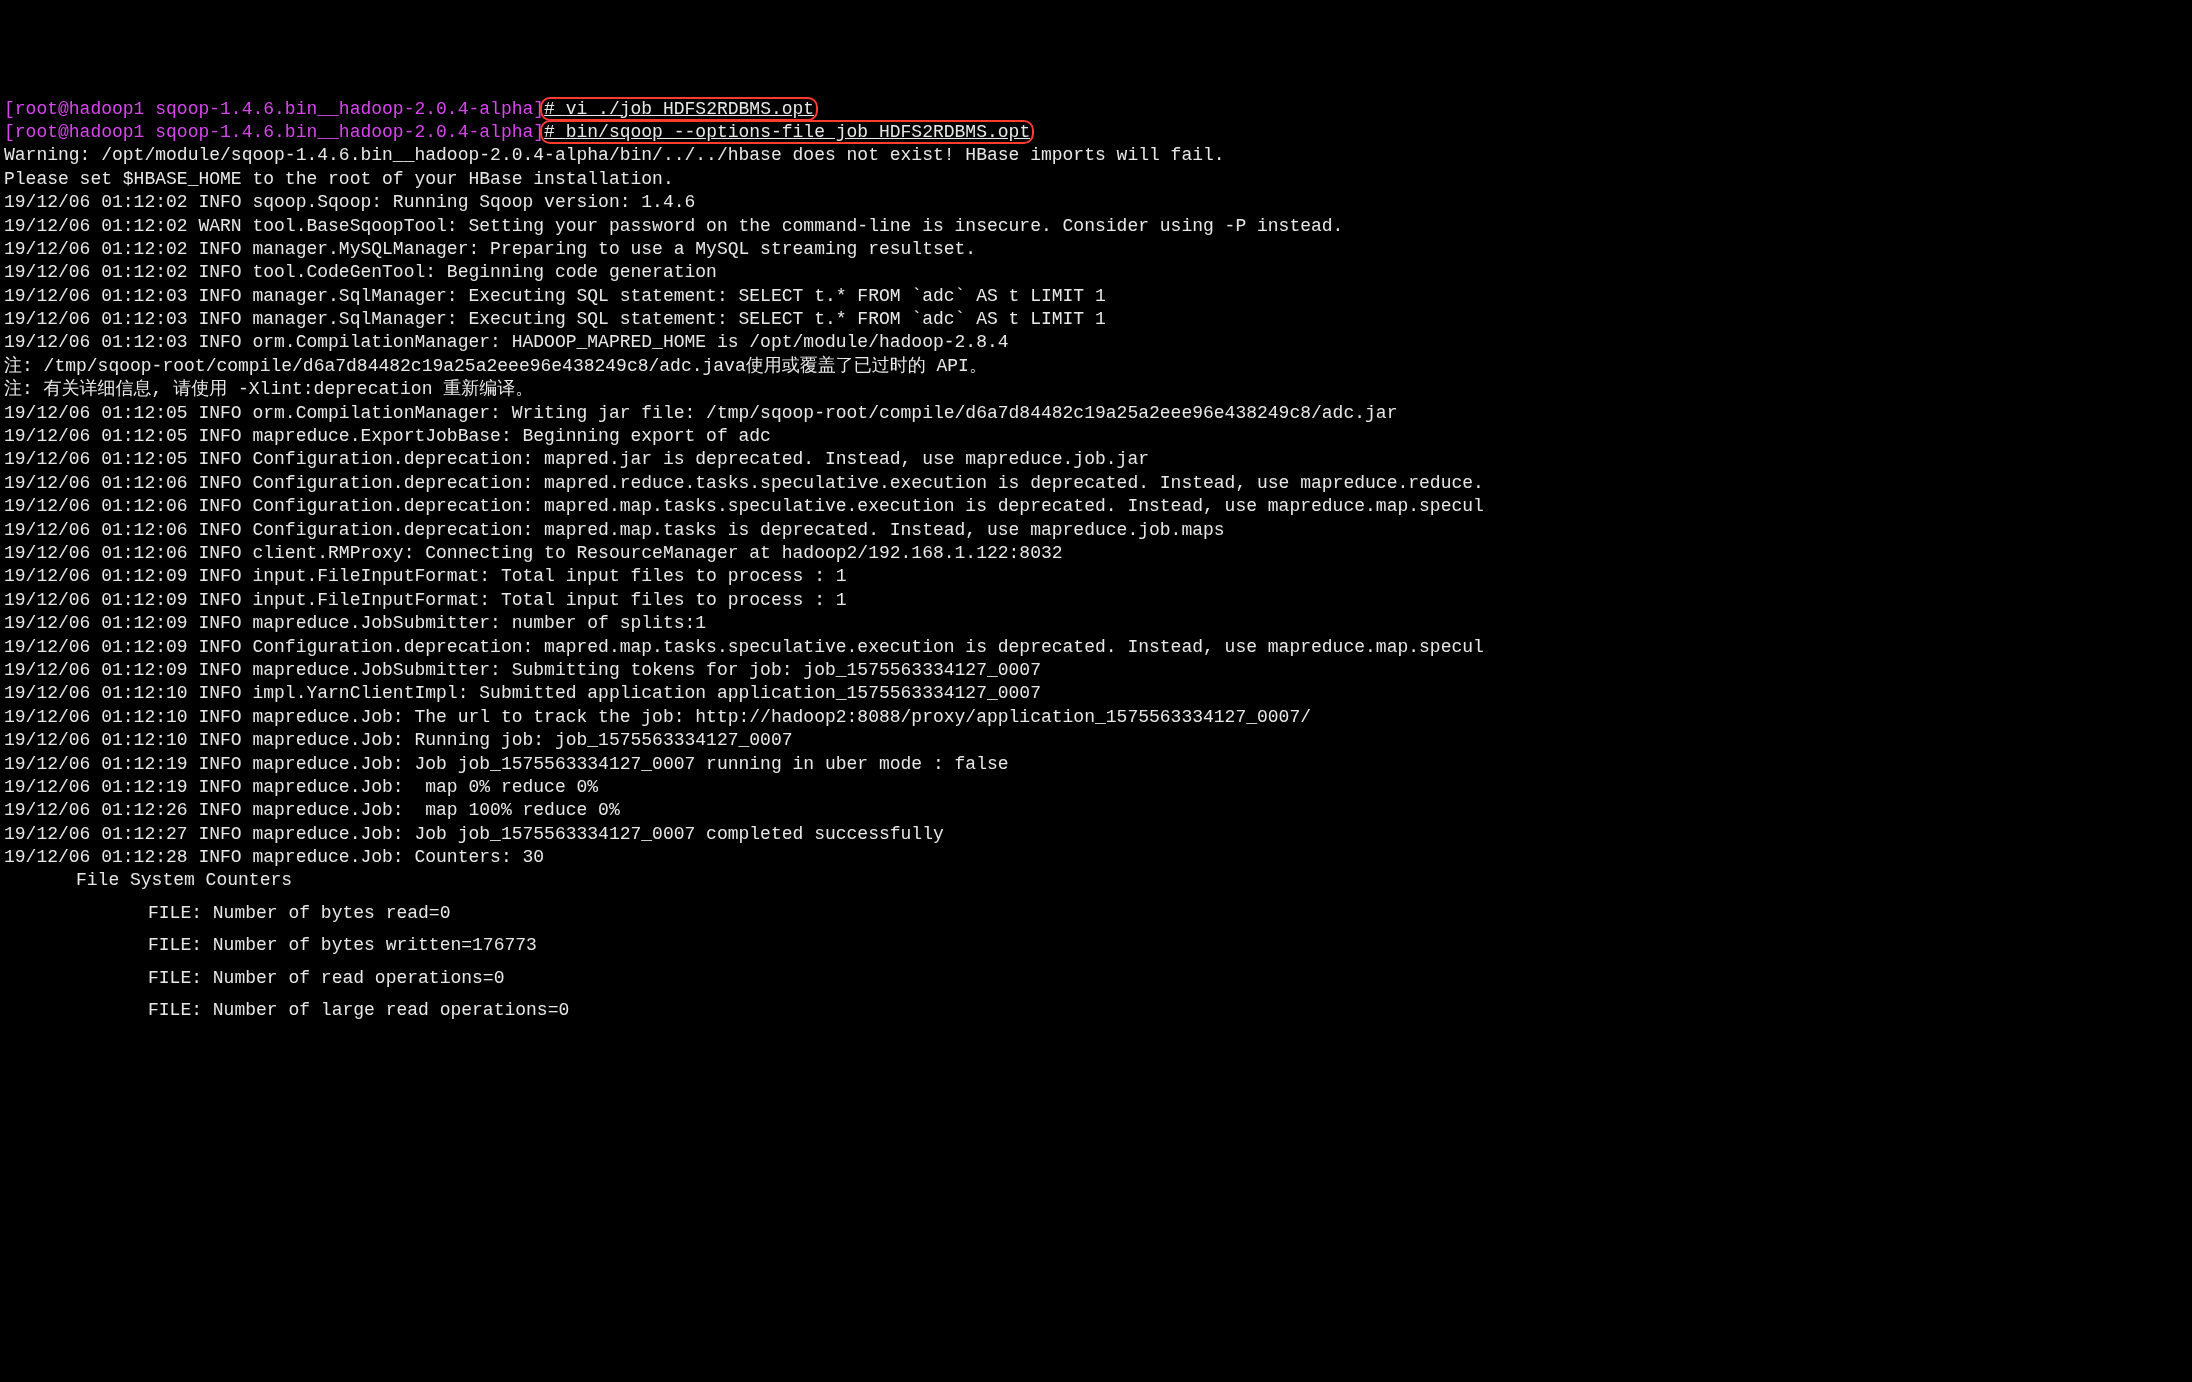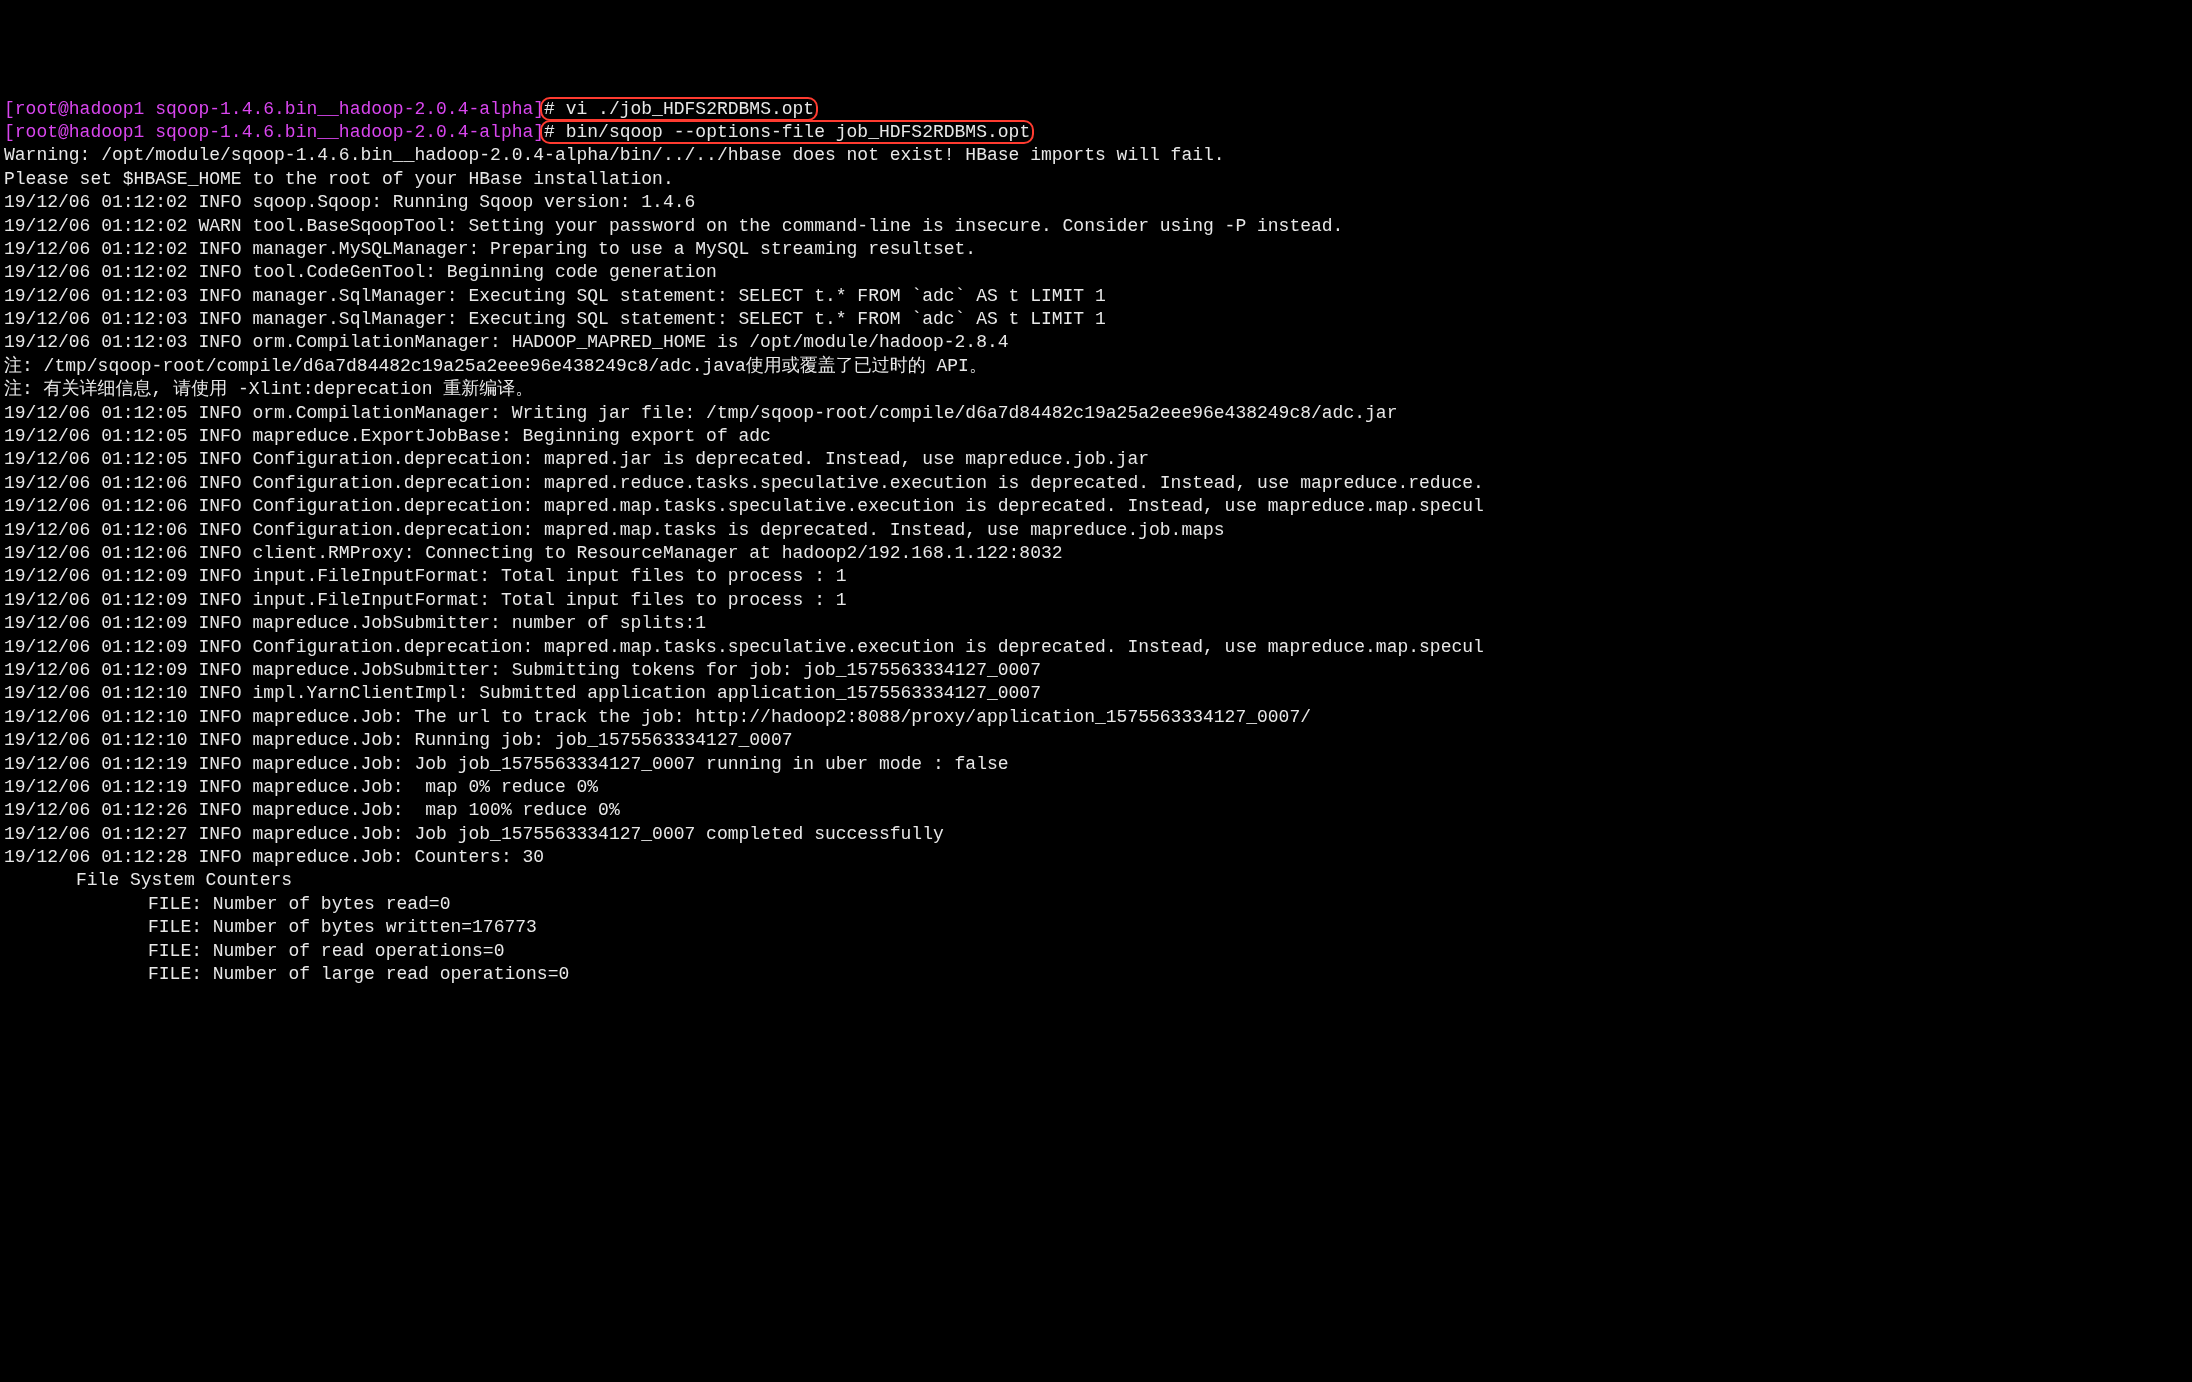--- a/index.html
+++ b/index.html
@@ -23,38 +23,40 @@
     .line {
       display: block;
       white-space: pre;
     }
     .prompt {
       color: #d946ef;
     }
     .highlight-box {
       position: relative;
       display: inline;
+      text-decoration: underline;
     }
     .highlight-box::before {
       content: '';
       position: absolute;
       top: -2px;
       left: -4px;
       right: -4px;
       bottom: -2px;
       border: 2px solid #ff3b30;
       border-radius: 10px;
       pointer-events: none;
     }
     .indent-1 {
       padding-left: 72px;
       font-family: Liberation Mono, monospace;
     }
     .indent-2 {
       padding-left: 144px;
+      margin-top: 9px;
     }
   </style>
 </head>
 <body>
 
 
 
 <div class="terminal"><div class="line"><span class="prompt">[root@hadoop1 sqoop-1.4.6.bin__hadoop-2.0.4-alpha]</span><span class="highlight-box"><span># </span><span>vi ./job_HDFS2RDBMS.opt</span></span></div><div class="line"><span class="prompt">[root@hadoop1 sqoop-1.4.6.bin__hadoop-2.0.4-alpha]</span><span class="highlight-box"><span># </span><span>bin/sqoop --options-file job_HDFS2RDBMS.opt</span></span></div><div class="line">Warning: /opt/module/sqoop-1.4.6.bin__hadoop-2.0.4-alpha/bin/../../hbase does not exist! HBase imports will fail.</div><div class="line">Please set $HBASE_HOME to the root of your HBase installation.</div><div class="line">19/12/06 01:12:02 INFO sqoop.Sqoop: Running Sqoop version: 1.4.6</div><div class="line">19/12/06 01:12:02 WARN tool.BaseSqoopTool: Setting your password on the command-line is insecure. Consider using -P instead.</div><div class="line">19/12/06 01:12:02 INFO manager.MySQLManager: Preparing to use a MySQL streaming resultset.</div><div class="line">19/12/06 01:12:02 INFO tool.CodeGenTool: Beginning code generation</div><div class="line">19/12/06 01:12:03 INFO manager.SqlManager: Executing SQL statement: SELECT t.* FROM `adc` AS t LIMIT 1</div><div class="line">19/12/06 01:12:03 INFO manager.SqlManager: Executing SQL statement: SELECT t.* FROM `adc` AS t LIMIT 1</div><div class="line">19/12/06 01:12:03 INFO orm.CompilationManager: HADOOP_MAPRED_HOME is /opt/module/hadoop-2.8.4</div><div class="line">注: /tmp/sqoop-root/compile/d6a7d84482c19a25a2eee96e438249c8/adc.java使用或覆盖了已过时的 API。</div><div class="line">注: 有关详细信息, 请使用 -Xlint:deprecation 重新编译。</div><div class="line">19/12/06 01:12:05 INFO orm.CompilationManager: Writing jar file: /tmp/sqoop-root/compile/d6a7d84482c19a25a2eee96e438249c8/adc.jar</div><div class="line">19/12/06 01:12:05 INFO mapreduce.ExportJobBase: Beginning export of adc</div><div class="line">19/12/06 01:12:05 INFO Configuration.deprecation: mapred.jar is deprecated. Instead, use mapreduce.job.jar</div><div class="line">19/12/06 01:12:06 INFO Configuration.deprecation: mapred.reduce.tasks.speculative.execution is deprecated. Instead, use mapreduce.reduce.</div><div class="line">19/12/06 01:12:06 INFO Configuration.deprecation: mapred.map.tasks.speculative.execution is deprecated. Instead, use mapreduce.map.specul</div><div class="line">19/12/06 01:12:06 INFO Configuration.deprecation: mapred.map.tasks is deprecated. Instead, use mapreduce.job.maps</div><div class="line">19/12/06 01:12:06 INFO client.RMProxy: Connecting to ResourceManager at hadoop2/192.168.1.122:8032</div><div class="line">19/12/06 01:12:09 INFO input.FileInputFormat: Total input files to process : 1</div><div class="line">19/12/06 01:12:09 INFO input.FileInputFormat: Total input files to process : 1</div><div class="line">19/12/06 01:12:09 INFO mapreduce.JobSubmitter: number of splits:1</div><div class="line">19/12/06 01:12:09 INFO Configuration.deprecation: mapred.map.tasks.speculative.execution is deprecated. Instead, use mapreduce.map.specul</div><div class="line">19/12/06 01:12:09 INFO mapreduce.JobSubmitter: Submitting tokens for job: job_1575563334127_0007</div><div class="line">19/12/06 01:12:10 INFO impl.YarnClientImpl: Submitted application application_1575563334127_0007</div><div class="line">19/12/06 01:12:10 INFO mapreduce.Job: The url to track the job: http://hadoop2:8088/proxy/application_1575563334127_0007/</div><div class="line">19/12/06 01:12:10 INFO mapreduce.Job: Running job: job_1575563334127_0007</div><div class="line">19/12/06 01:12:19 INFO mapreduce.Job: Job job_1575563334127_0007 running in uber mode : false</div><div class="line">19/12/06 01:12:19 INFO mapreduce.Job:  map 0% reduce 0%</div><div class="line">19/12/06 01:12:26 INFO mapreduce.Job:  map 100% reduce 0%</div><div class="line">19/12/06 01:12:27 INFO mapreduce.Job: Job job_1575563334127_0007 completed successfully</div><div class="line">19/12/06 01:12:28 INFO mapreduce.Job: Counters: 30</div><div class="line indent-1">File System Counters</div><div class="line indent-2">FILE: Number of bytes read=0</div><div class="line indent-2">FILE: Number of bytes written=176773</div><div class="line indent-2">FILE: Number of read operations=0</div><div class="line indent-2">FILE: Number of large read operations=0</div></div>
 
 

